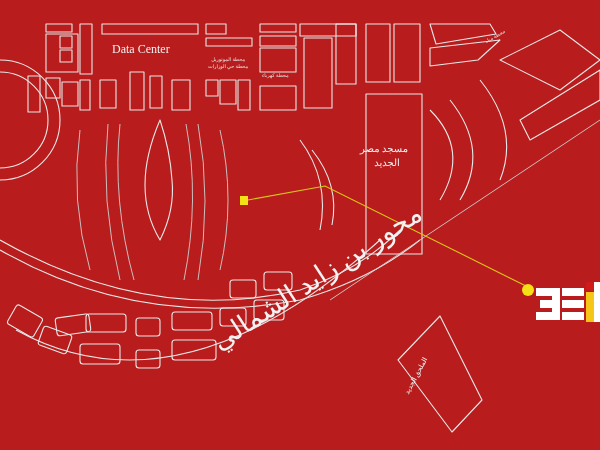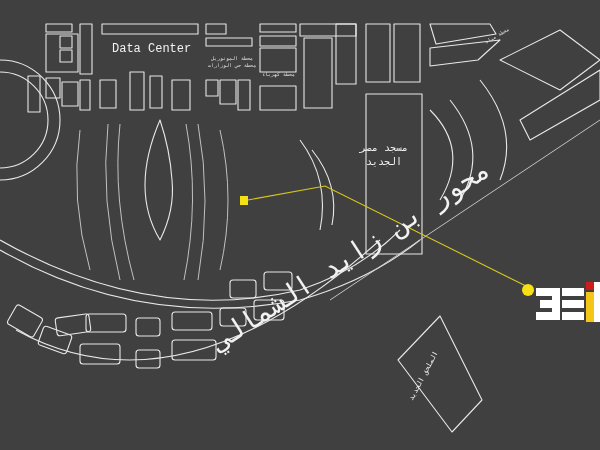--- a/index.html
+++ b/index.html
@@ -1,23 +1,23 @@
 <!DOCTYPE html>
 <html><head>
 <meta charset="utf-8">
 <style>
   html, body { margin:0; padding:0; background:#000; }
-  #map { position:relative; width:600px; height:450px; overflow:hidden; background:#404040; font-family:Liberation Mono, monospace; }
+  #map { position:relative; width:600px; height:450px; overflow:hidden; background:#b91c1c; font-family:Liberation Serif, serif; }
   svg.base { position:absolute; left:0; top:0; }
   .blk { fill:none; stroke:#e8e8e8; stroke-width:1.1; stroke-linejoin:round; }
   .thin { fill:none; stroke:#cfcfcf; stroke-width:0.9; }
   .lbl { position:absolute; color:#f2f2f2; white-space:nowrap; }
   .lbl-dc { left:112px; top:42px; font-size:12px; }
   .lbl-small { font-size:5px; color:#e0e0e0; direction:rtl; text-align:center; line-height:7px; }
-  .lbl-mosque { left:366px; top:142px; font-size:10px; direction:rtl; text-align:left; line-height:14px; width:42px; }
+  .lbl-mosque { left:366px; top:142px; font-size:10px; direction:rtl; text-align:center; line-height:14px; width:42px; }
   .lbl-road { left:206px; top:330px; font-size:27px; direction:rtl; transform-origin:left top; transform:rotate(-33deg); letter-spacing:0.5px; font-weight:300; }
   .lbl-annex { left:396px; top:372px; font-size:7px; direction:rtl; transform:rotate(-62deg); transform-origin:center; }
   .logo { position:absolute; left:530px; top:282px; width:70px; height:50px; }
 </style>
 </head>
 <body>
 
 <div id="map">
 
   <svg class="base" width="600" height="450" viewBox="0 0 600 450">

